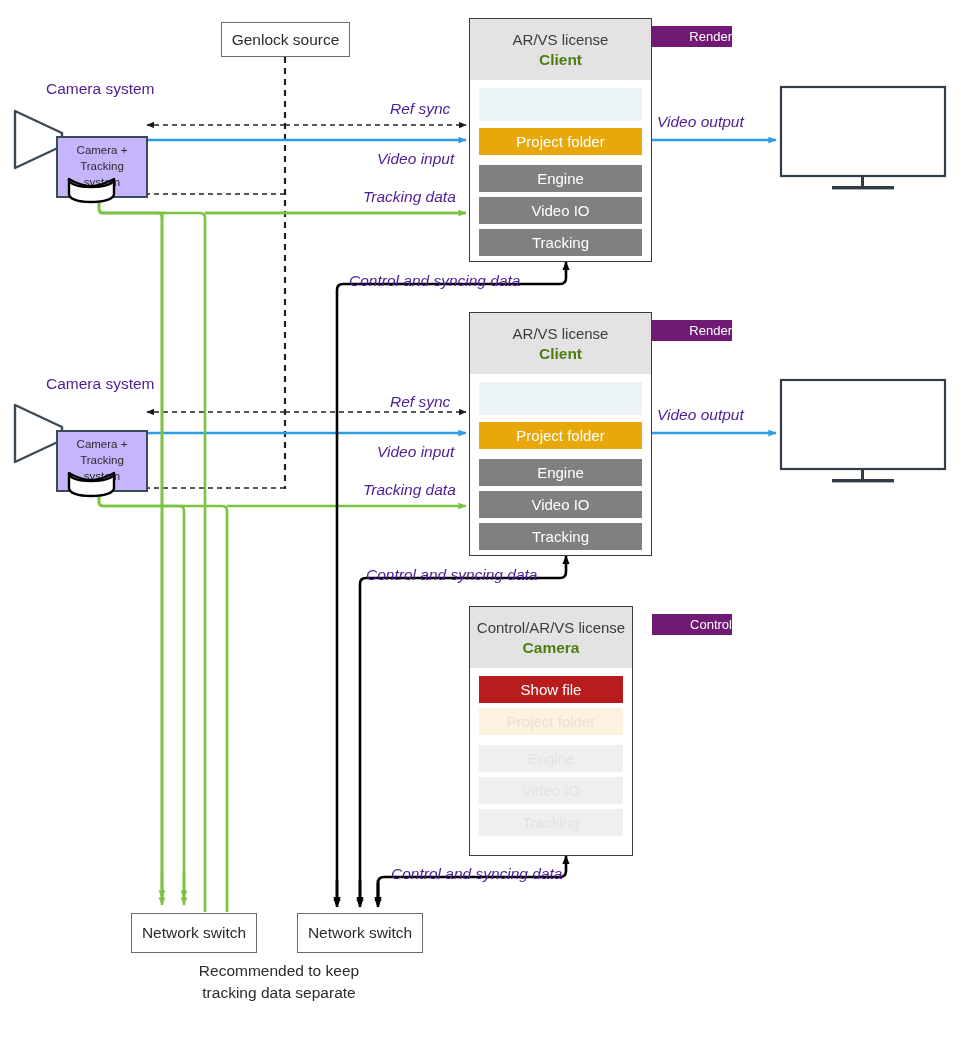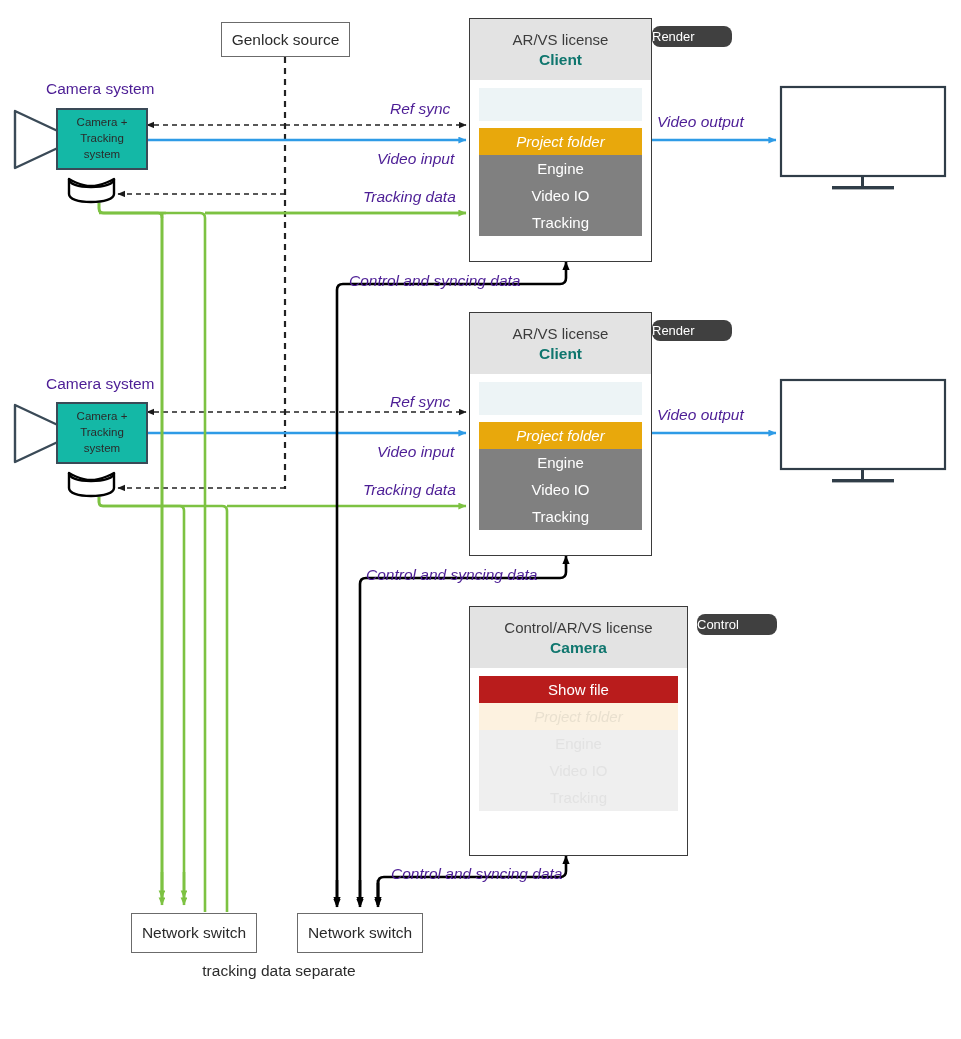--- a/index.html
+++ b/index.html
@@ -8,43 +8,43 @@
   #stage{position:absolute;left:0;top:0;width:961px;height:1039px;}
   svg#wires{position:absolute;left:0;top:0;width:961px;height:1039px;}
 
   .box{position:absolute;box-sizing:border-box;}
 
   
   .machine{border:1.6px solid #3b3b3b;background:#ffffff;}
   .machine .mhead{background:#e3e3e3;text-align:center;padding-top:11px;
                   padding-bottom:10px;line-height:1.32;}
   .machine .mhead .lic{font-size:15px;color:#3c3c3c;display:block;}
-  .machine .mhead .role{font-size:15.5px;font-weight:bold;color:#0f766e;display:block;}
+  .machine .mhead .role{font-size:15.5px;font-weight:bold;color:#4d7c0f;display:block;}
   .mbody{padding:8px 9px 9px 9px;}
   .row{height:27px;line-height:27px;text-align:center;font-size:15px;
-       color:#ffffff;box-sizing:border-box;}
+       color:#ffffff;margin-bottom:5px;box-sizing:border-box;}
   .row.blank{background:#edf4f6;height:33px;margin-bottom:7px;}
   .row.orange{background:#e8a80c;}
   .row.gray{background:#808080;}
   .row.teal{background:#b91c1c;}
-  .row.gap{font-style:italic;}
+  .row.gap{margin-bottom:10px;}
   .row.faded-cream{background:#fdf2e0;color:#e9e0cf;}
   .row.faded-gray{background:#efefef;color:#e2e2e2;}
 
   
-  .badge{position:absolute;background:#404040;color:#ffffff;font-size:13px;
-         text-align:left;line-height:21px;height:21px;width:80px;border-radius:8px;}
+  .badge{position:absolute;background:#701a75;color:#ffffff;font-size:13px;
+         text-align:right;line-height:21px;height:21px;width:80px;}
 
   
   .plain{border:1.3px solid #6b6b6b;background:#ffffff;text-align:center;
          font-size:15.5px;color:#2b2b2b;display:flex;align-items:center;
          justify-content:center;}
-  .camerabox{border:2px solid #3a4a57;background:#14b8a6;font-size:11.5px;
+  .camerabox{border:2px solid #3a4a57;background:#c4b5fd;font-size:11.5px;
              color:#2b2b2b;text-align:center;line-height:1.38;
-             display:flex;align-items:center;justify-content:center;}
+             display:flex;align-items:center;justify-content:center;margin-top:28px;}
 
   
   .lbl{position:absolute;font-size:15.5px;color:#4c1d95;white-space:nowrap;}
   .lbl.it{font-style:italic;}
   .caption{position:absolute;font-size:15.5px;color:#2b2b2b;text-align:center;
            line-height:1.45;white-space:nowrap;}
 </style>
 </head>
 <body>
 
@@ -191,23 +191,23 @@
     </div>
     <div class="mbody">
       <div class="row blank"></div>
       <div class="row orange gap">Project folder</div>
       <div class="row gray">Engine</div>
       <div class="row gray">Video IO</div>
       <div class="row gray">Tracking</div>
     </div>
   </div>
 
-  <div class="badge" style="left:652px;top:614px;margin-left:45px;">Control</div>
-
-  <div class="box machine" style="left:469px;top:606px;width:219px;height:250px;">
+  <div class="badge" style="left:652px;top:614px;">Control</div>
+
+  <div class="box machine" style="left:469px;top:606px;width:164px;height:250px;">
     <div class="mhead">
       <span class="lic">Control/AR/VS license</span>
       <span class="role">Camera</span>
     </div>
     <div class="mbody">
       <div class="row teal">Show file</div>
       <div class="row faded-cream gap">Project folder</div>
       <div class="row faded-gray">Engine</div>
       <div class="row faded-gray">Video IO</div>
       <div class="row faded-gray">Tracking</div>
@@ -244,16 +244,17 @@
   <div class="lbl it" style="left:390px;top:393px;">Ref sync</div>
   <div class="lbl it" style="left:377px;top:443px;">Video input</div>
   <div class="lbl it" style="left:363px;top:481px;">Tracking data</div>
   <div class="lbl it" style="left:657px;top:406px;">Video output</div>
 
   <div class="lbl it" style="left:366px;top:566px;">Control and syncing data</div>
 
   <div class="lbl it" style="left:391px;top:865px;">Control and syncing data</div>
 
   <div class="caption" style="left:104px;top:960px;width:350px;">
+    <div>Recommended to keep</div>
     <div>tracking data separate</div>
   </div>
 
 </div>
 
 </body></html>

